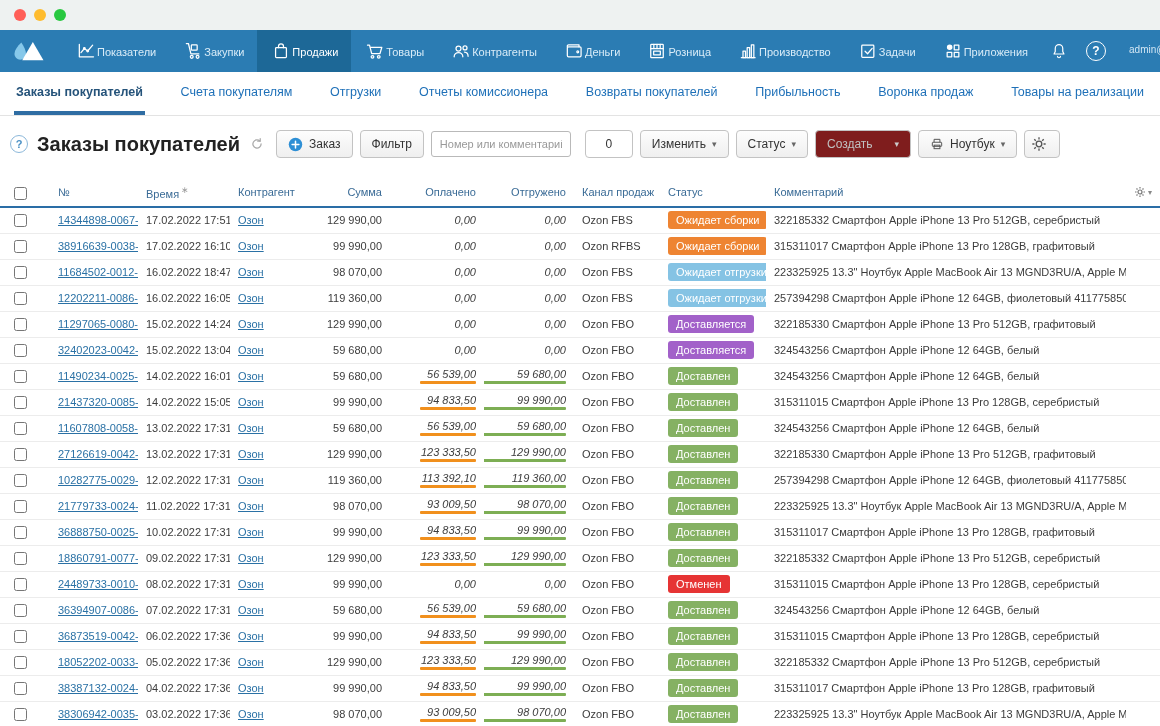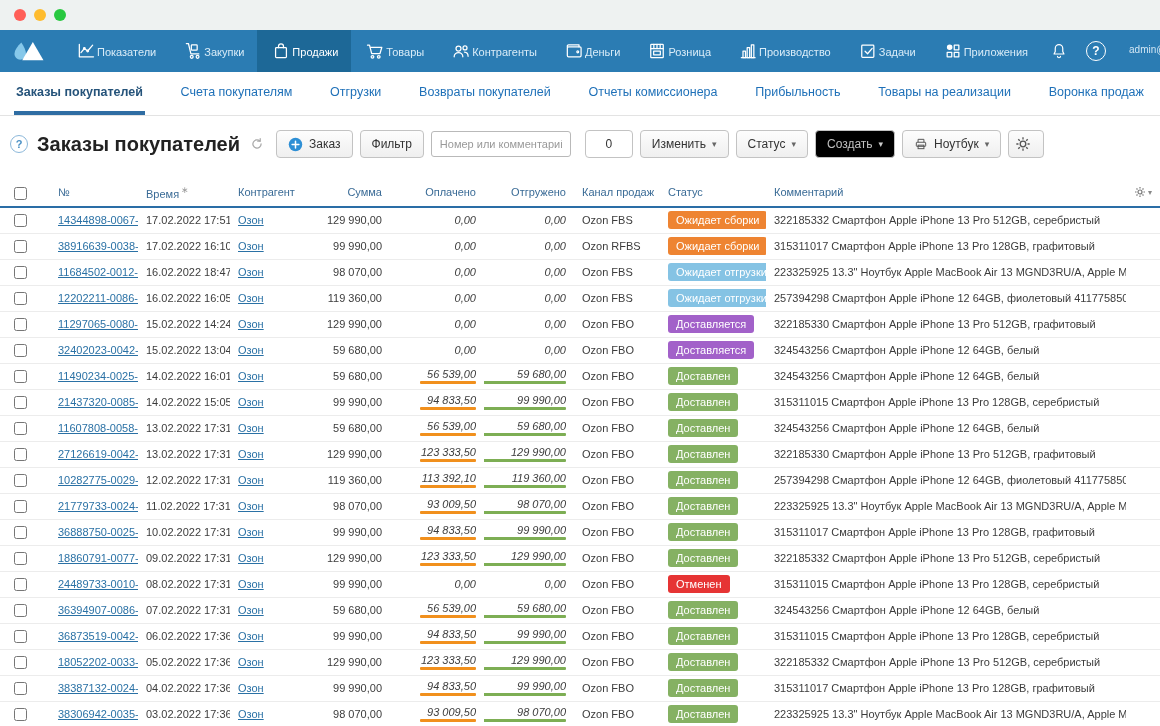--- a/index.html
+++ b/index.html
@@ -42,21 +42,21 @@
   
   .toolbar{display:flex;align-items:center;padding:14px 10px 8px 10px;}
   .qhelp{width:16px;height:16px;border:1.5px solid #8cb8da;border-radius:50%;color:#4a90c4;
          font-size:11px;font-weight:bold;display:flex;align-items:center;justify-content:center;cursor:pointer;}
   .page-title{font-size:20px;font-weight:bold;color:#222;margin:0 8px 0 9px;white-space:nowrap;}
   .refresh{margin:0 12px 0 2px;cursor:pointer;display:flex;align-items:center;}
   .btn{height:26px;display:inline-flex;align-items:center;border:1px solid #c3c3c3;border-radius:4px;
        background:linear-gradient(#fdfdfd,#efefef);font-size:12px;color:#333;padding:0 11px;
        margin-right:7px;cursor:pointer;white-space:nowrap;}
   .btn .caret{font-size:9px;color:#666;margin-left:6px;}
-  .btn.disabled{color:#c0c0c0;background:#000000;cursor:default;}
+  .btn.disabled{color:#c0c0c0;background:#7f1d1d;cursor:default;gap:16px;}
   .btn.disabled .caret{color:#ccc;}
   .btn svg{margin-right:6px;}
   .searchbox{height:24px;width:122px;border:1px solid #b9b9b9;border-radius:3px;font-size:11px;
              padding:0 8px;margin-right:14px;color:#333;font-family:"Liberation Sans",sans-serif;}
   .searchbox::placeholder{color:#999;}
   .countbox{height:26px;width:46px;border:1px solid #c3c3c3;border-radius:4px;background:#fff;
             display:inline-flex;align-items:center;justify-content:center;font-size:12px;color:#333;margin-right:7px;}
   .gearbtn{width:34px;justify-content:center;padding:0;}
 
   
@@ -224,25 +224,25 @@
         </svg>
       </div>
       <span class="user-caret">▾</span>
     </div>
   </div>
 
   <div class="subnav" id="subnav">
       <div class="tab active">Заказы покупателей</div>
       <div class="tab">Счета покупателям</div>
       <div class="tab">Отгрузки</div>
+      <div class="tab">Отчеты комиссионера</div>
       <div class="tab">Возвраты покупателей</div>
-      <div class="tab">Отчеты комиссионера</div>
       <div class="tab">Прибыльность</div>
+      <div class="tab">Воронка продаж</div>
       <div class="tab">Товары на реализации</div>
-      <div class="tab">Воронка продаж</div>
     </div>
 
   <div class="toolbar">
     <span class="qhelp">?</span>
     <span class="page-title">Заказы покупателей</span>
     <span class="refresh">
       <svg width="14" height="14" viewBox="0 0 24 24" fill="none" stroke="#ababab" stroke-width="2.2" stroke-linecap="round">
         <path d="M19 12a7 7 0 1 1-2.05-4.95"></path>
           <path d="M17.5 3v4.2h-4.2"></path>
       </svg>

